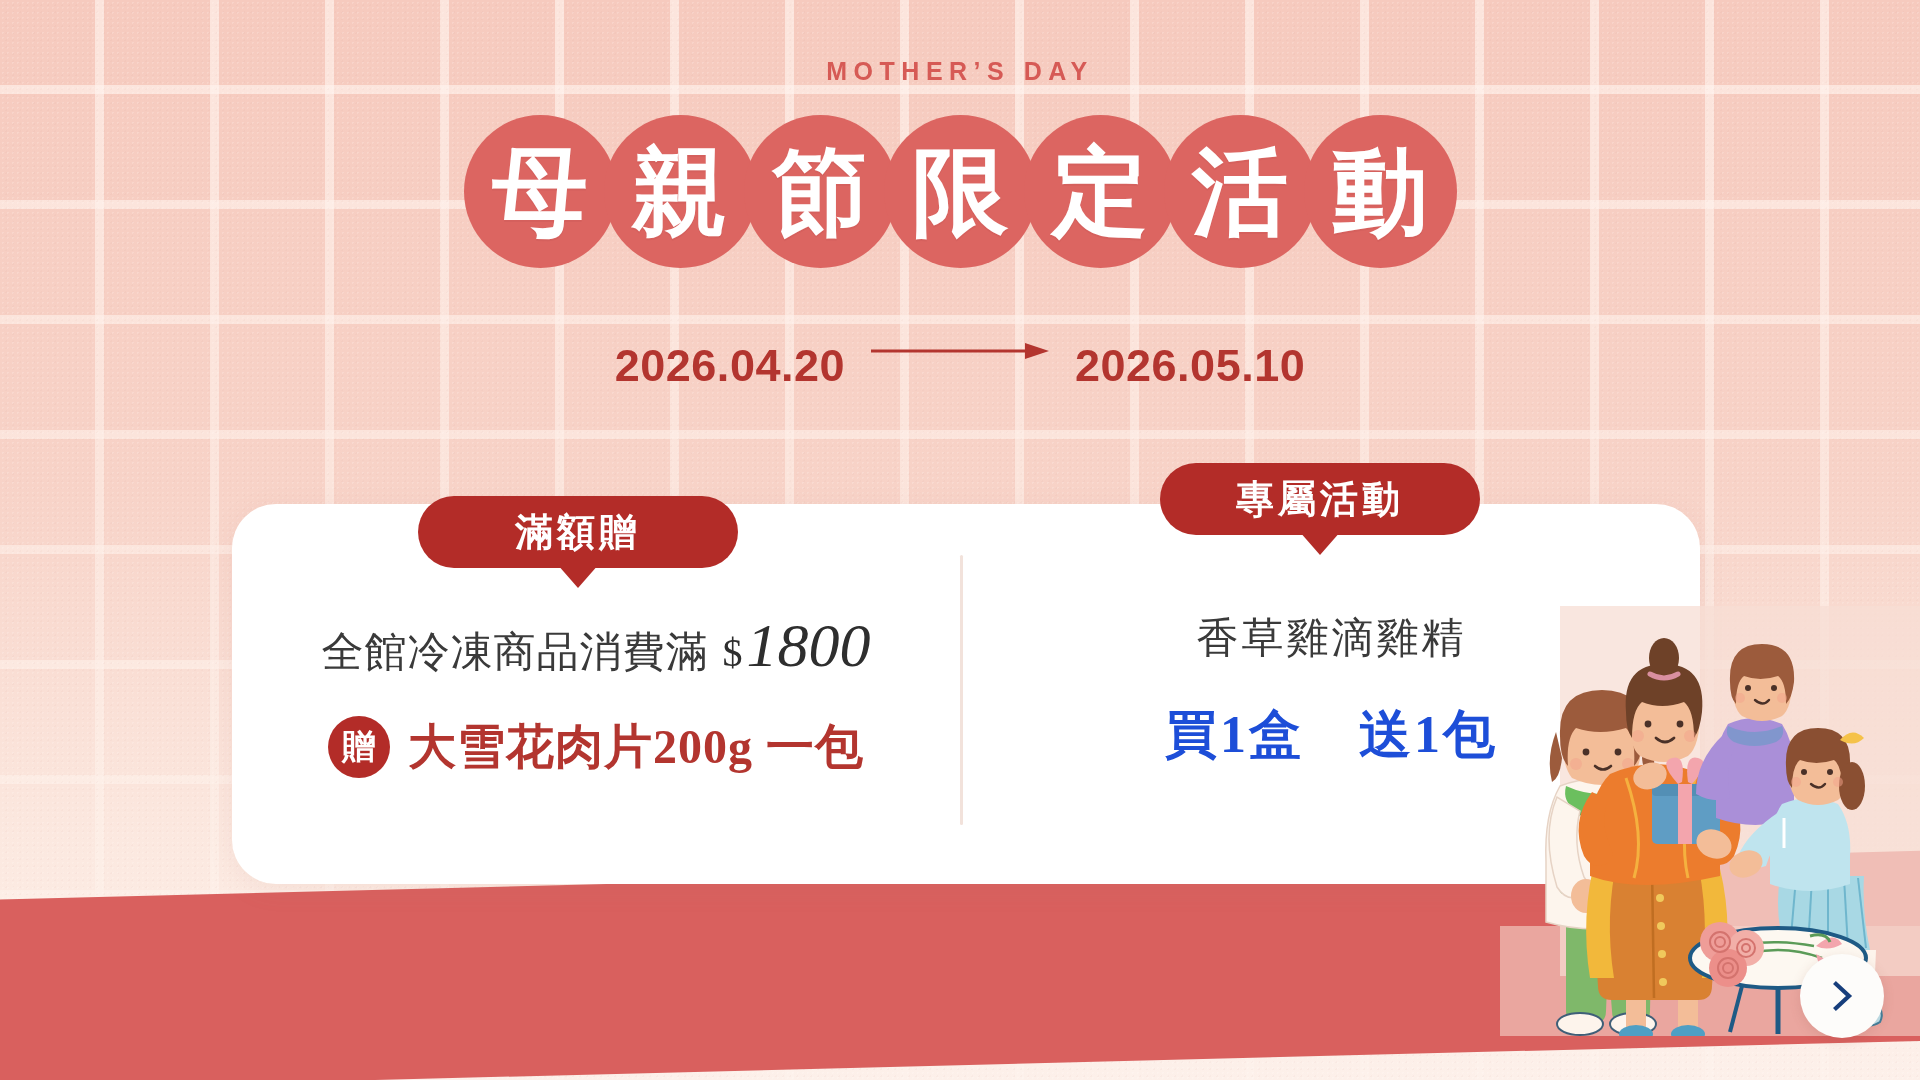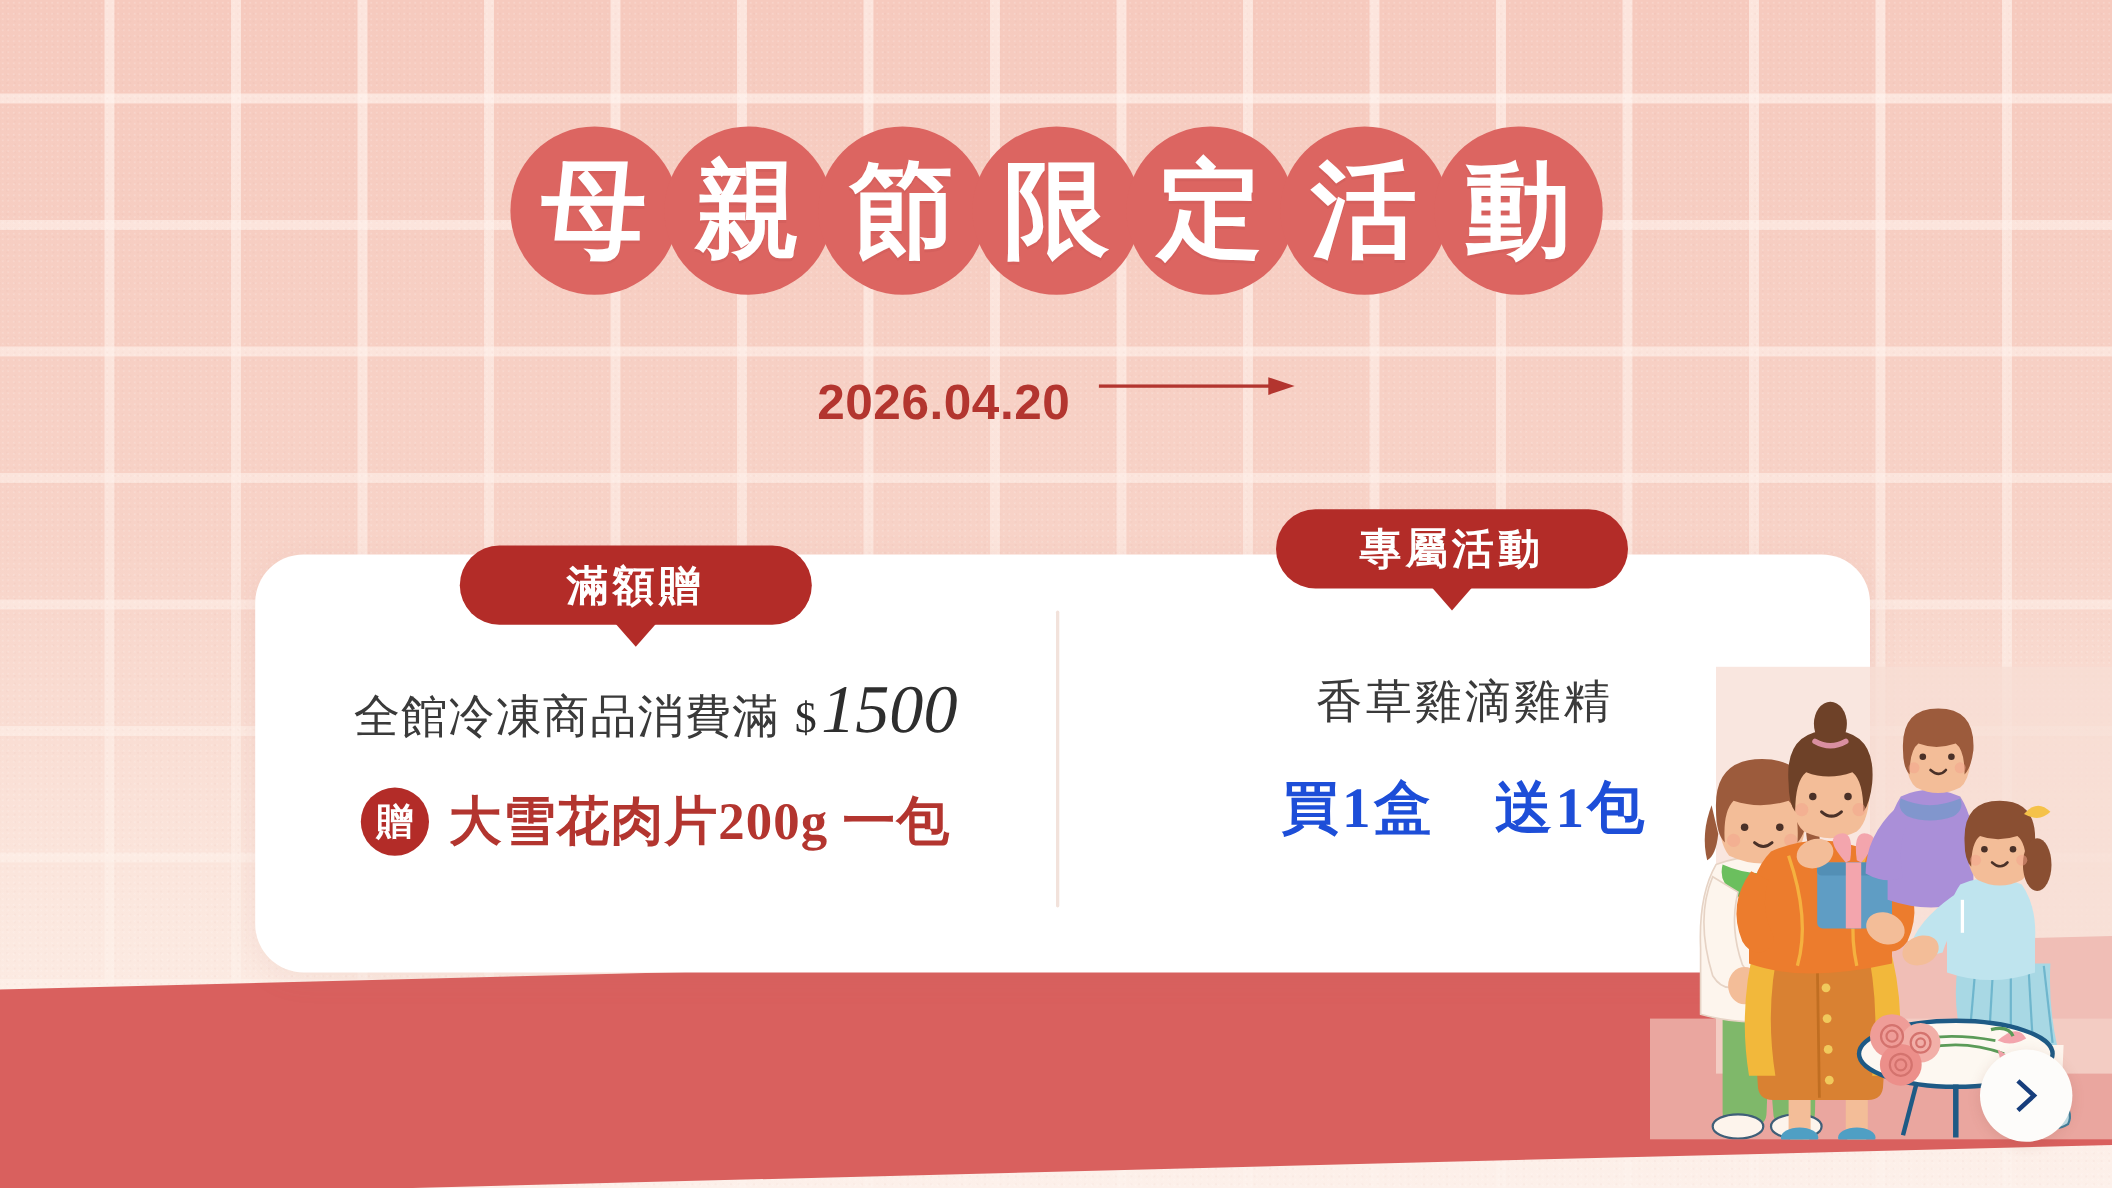--- a/index.html
+++ b/index.html
@@ -313,50 +313,52 @@
 <body>
 
 <div id="banner">
 
   <div class="bg-grid"></div>
   <div class="bg-wash"></div>
   <div class="bg-noise"></div>
 
   <div class="bottom-band"></div>
 
+  <div class="eyebrow">MOTHER’S DAY</div>
 
   <div class="title-row">
     <div class="title-char">母</div>
     <div class="title-char">親</div>
     <div class="title-char">節</div>
     <div class="title-char">限</div>
     <div class="title-char">定</div>
     <div class="title-char">活</div>
     <div class="title-char">動</div>
   </div>
 
   <div class="date-row">
     <span class="date-text">2026.04.20</span>
     <span class="date-arrow">
       <span class="shaft"></span>
       <span class="head"></span>
     </span>
+    <span class="date-text">2026.05.10</span>
   </div>
 
   <div class="card"></div>
   <div class="card-divider"></div>
 
   <div class="badge badge-left">滿額贈</div>
   <div class="badge badge-right">專屬活動</div>
 
   <div class="col col-left">
     <div class="line-main">
       <span>全館冷凍商品消費滿</span>
       <span class="amt-currency">$</span>
-      <span class="amt-value">1500</span>
+      <span class="amt-value">1800</span>
     </div>
     <div class="line-gift">
       <span class="gift-chip">贈</span>
       <span class="gift-text">大雪花肉片200g 一包</span>
     </div>
   </div>
 
   <div class="col col-right">
     <div class="line-prod">香草雞滴雞精</div>
     <div class="line-offer">買1盒　送1包</div>

